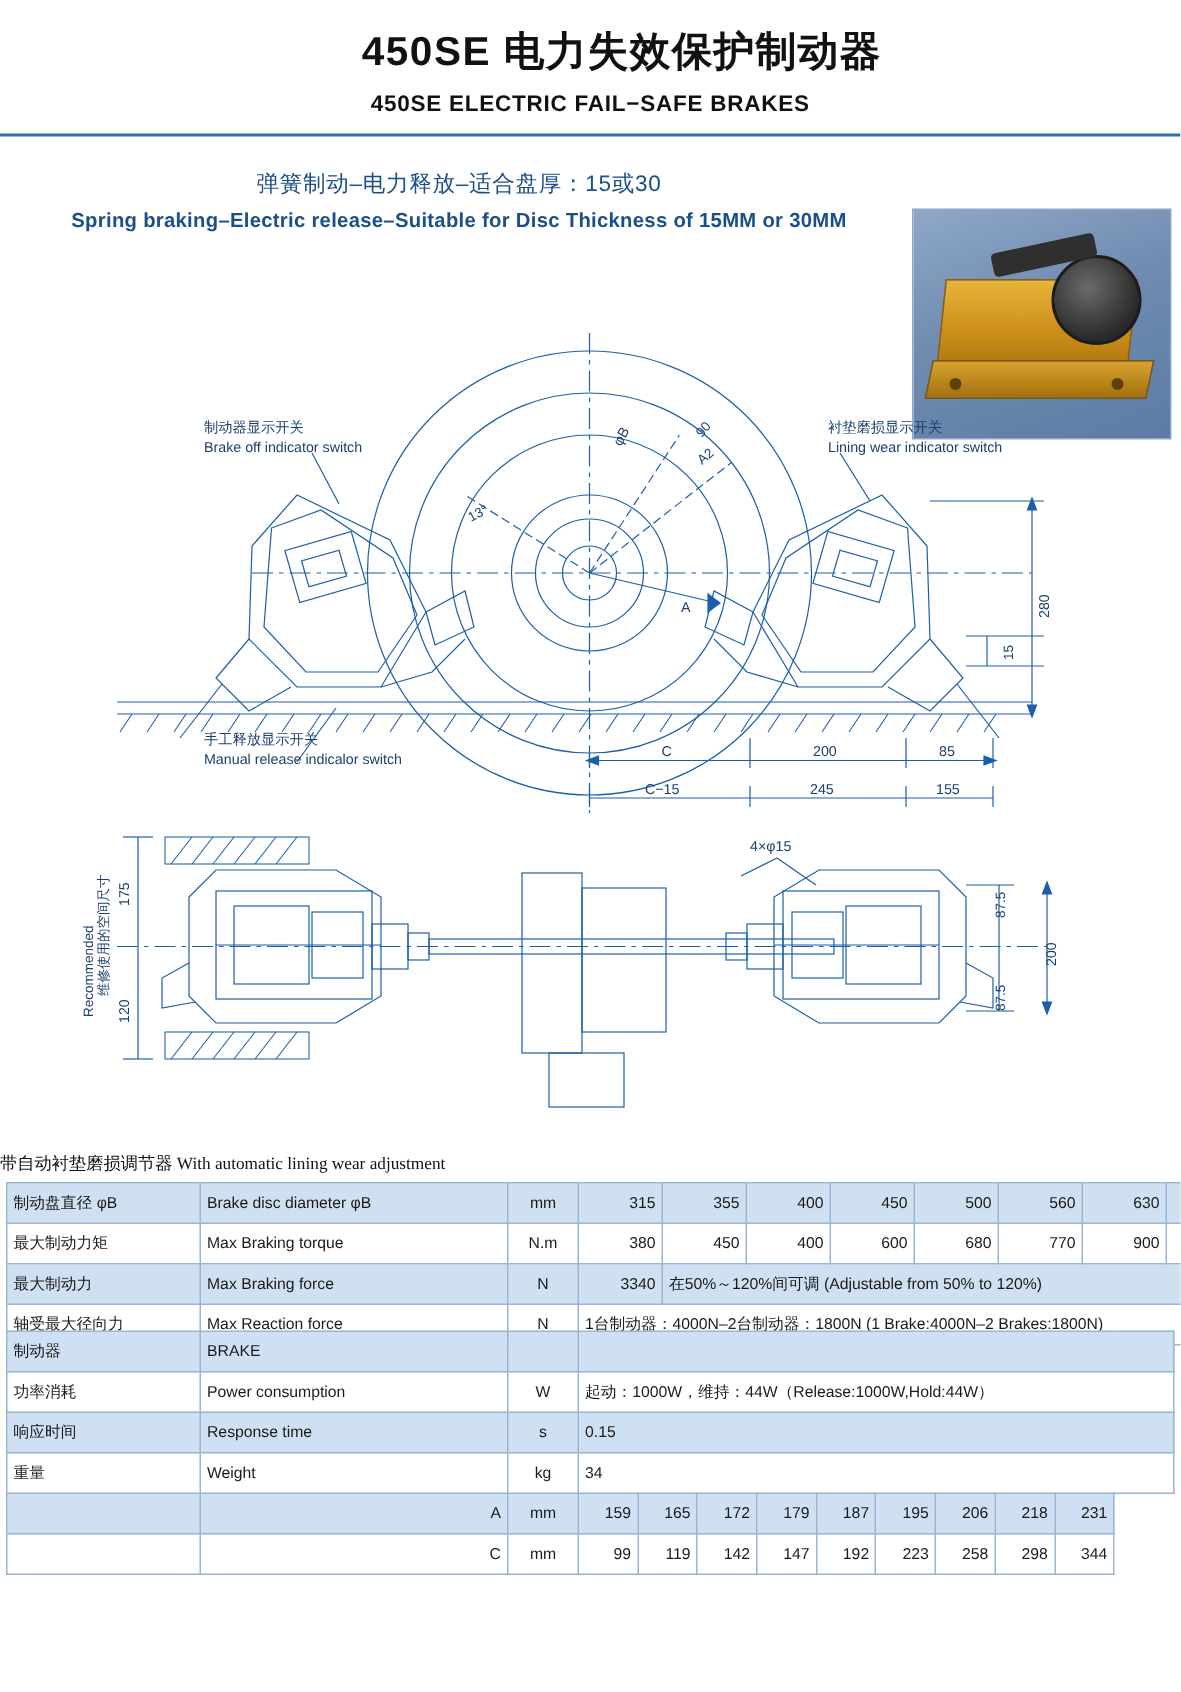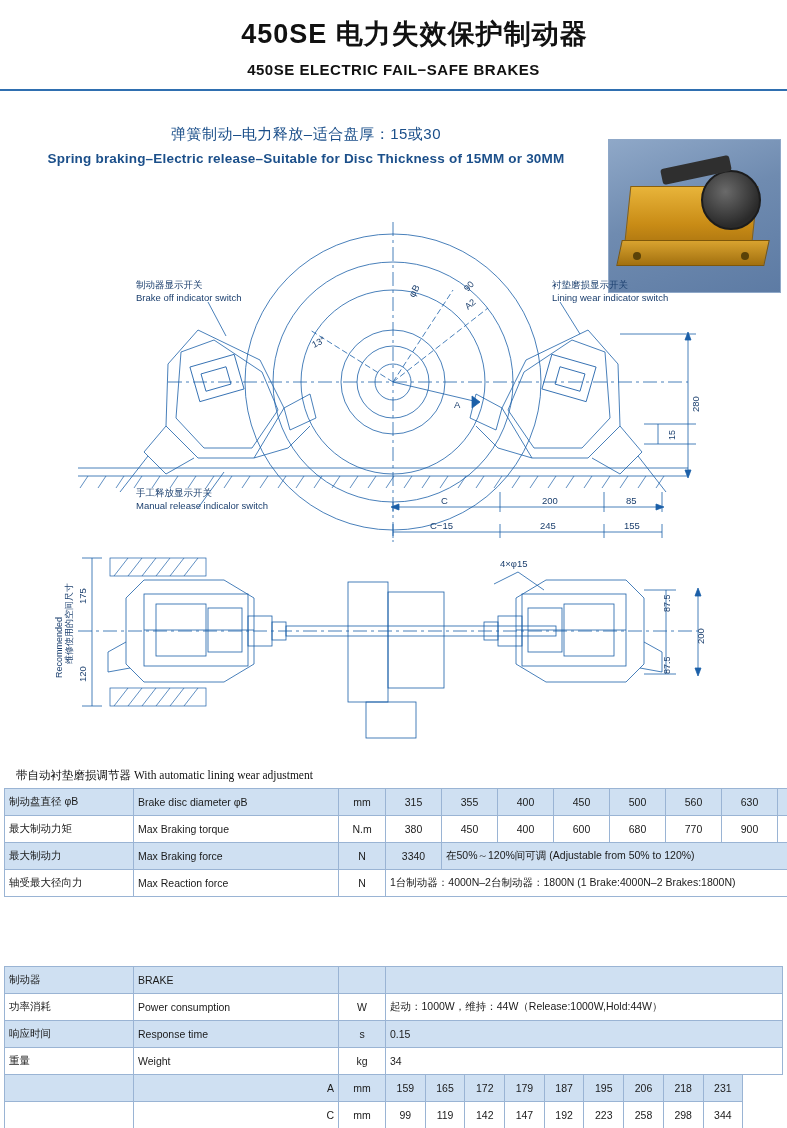--- a/index.html
+++ b/index.html
@@ -33,21 +33,21 @@
   }
   .rule{
     width:100%;
     height:2px;
     background:#2f6fb0;
     margin-top:11px;
   }
 
   
   .subtitle-wrap{
-    margin-top:34px;
+    margin-top:22px;
     padding-left:6px;
     width:600px;
     text-align:center;
   }
   .subtitle-cn{
     font-size:15px;
     color:#1b4f8a;
     letter-spacing:0.5px;
   }
   .subtitle-en{
@@ -98,21 +98,21 @@
   .drawing{
     position:absolute;
     left:0;top:196px;
     width:787px;height:540px;margin-left:48px;
   }
   .drawing svg{display:block;}
 
   
   .note{
     position:absolute;
-    left:16px;top:752px;
+    left:0;top:752px;
     font-size:11.5px;
     color:#111;
     font-family:"Liberation Serif", serif;
   }
 
   
   .tbl{
     position:absolute;
     left:4px;
     width:779px;
@@ -120,27 +120,27 @@
     table-layout:fixed;
     font-size:10.5px;
   }
   .tbl td{
     border:1px solid #9ab4d4;
     height:26px;
     padding:0 4px;
     color:#1a1a1a;
   }
   .t1{top:772px;}
-  .t2{top:950px;}
+  .t2{top:871px;}
   .rowA{background:#cfe0f2;}
   .rowB{background:#ffffff;}
   .c-label-cn{width:120px;padding-left:18px;}
   .c-label-en{width:196px;}
   .c-unit{width:38px;text-align:center;}
-  .c-val{width:47px;text-align:center;}
+  .c-val{width:47px;text-align:right;}
   .c-wide{text-align:left;padding-left:10px;}
 </style>
 </head>
 <body>
 
 <div class="page">
 
   <div class="title-cn">450SE 电力失效保护制动器</div>
   <div class="title-en">450SE ELECTRIC FAIL−SAFE BRAKES</div>
   <div class="rule"></div>

